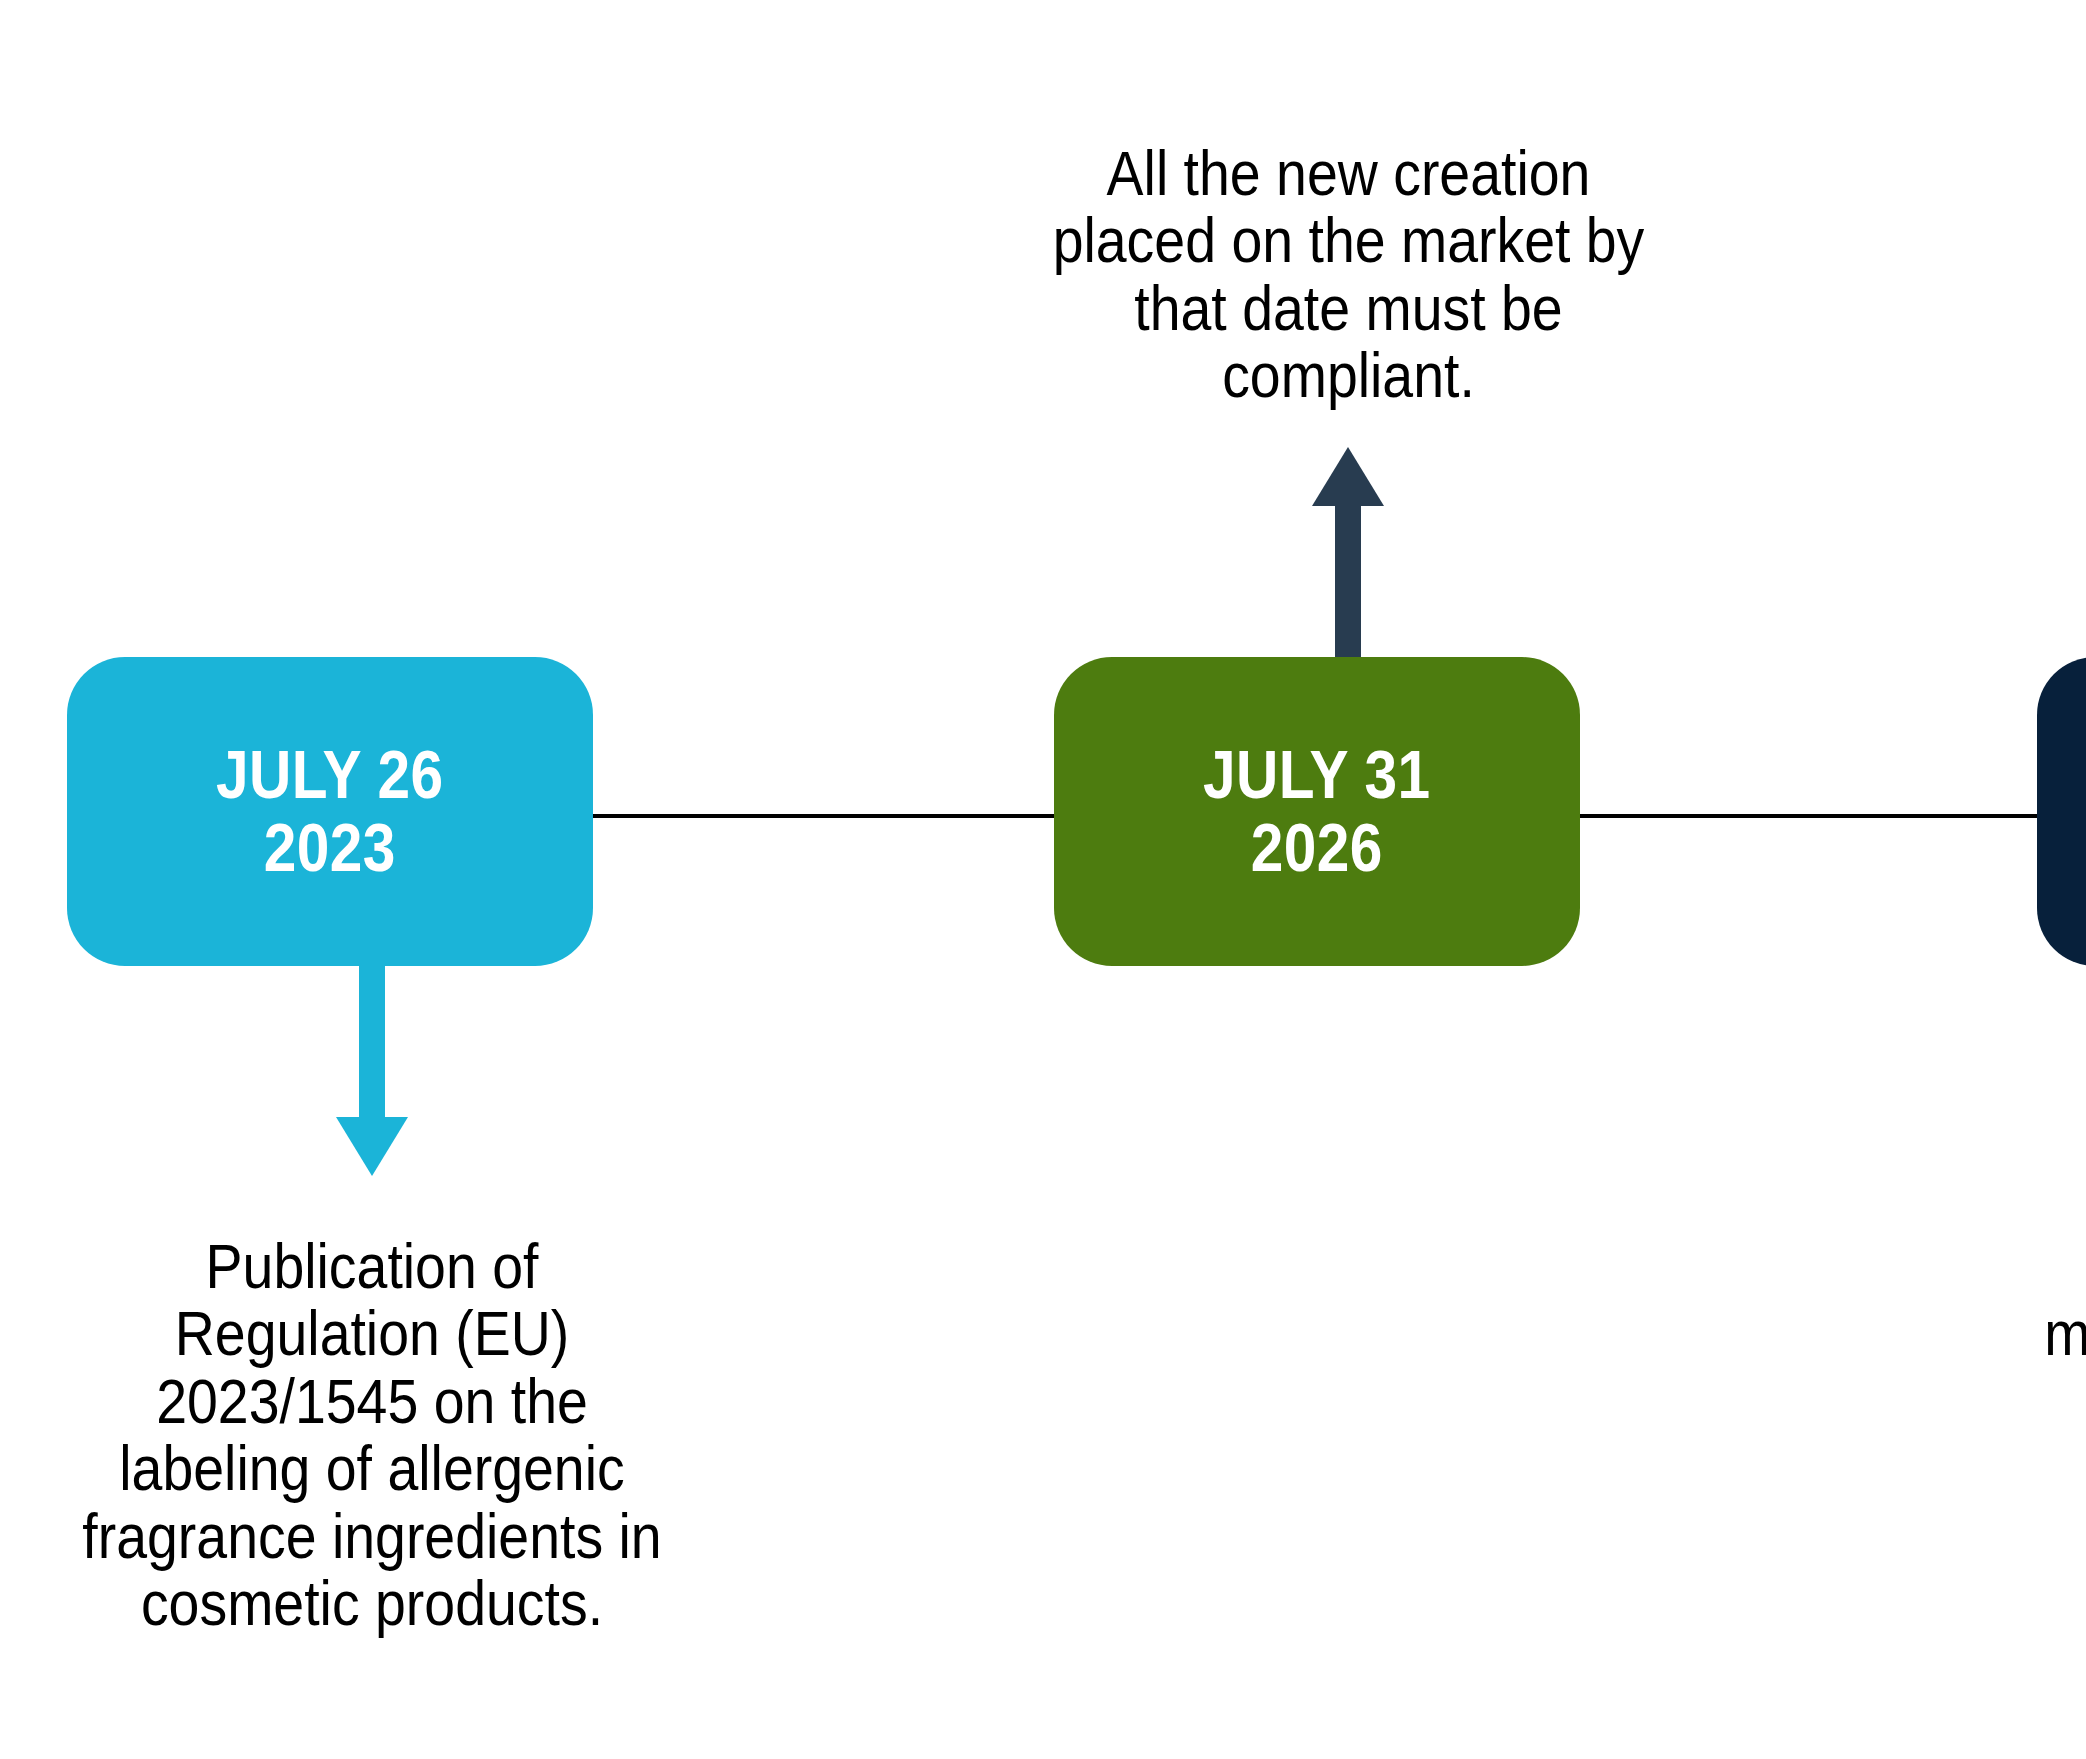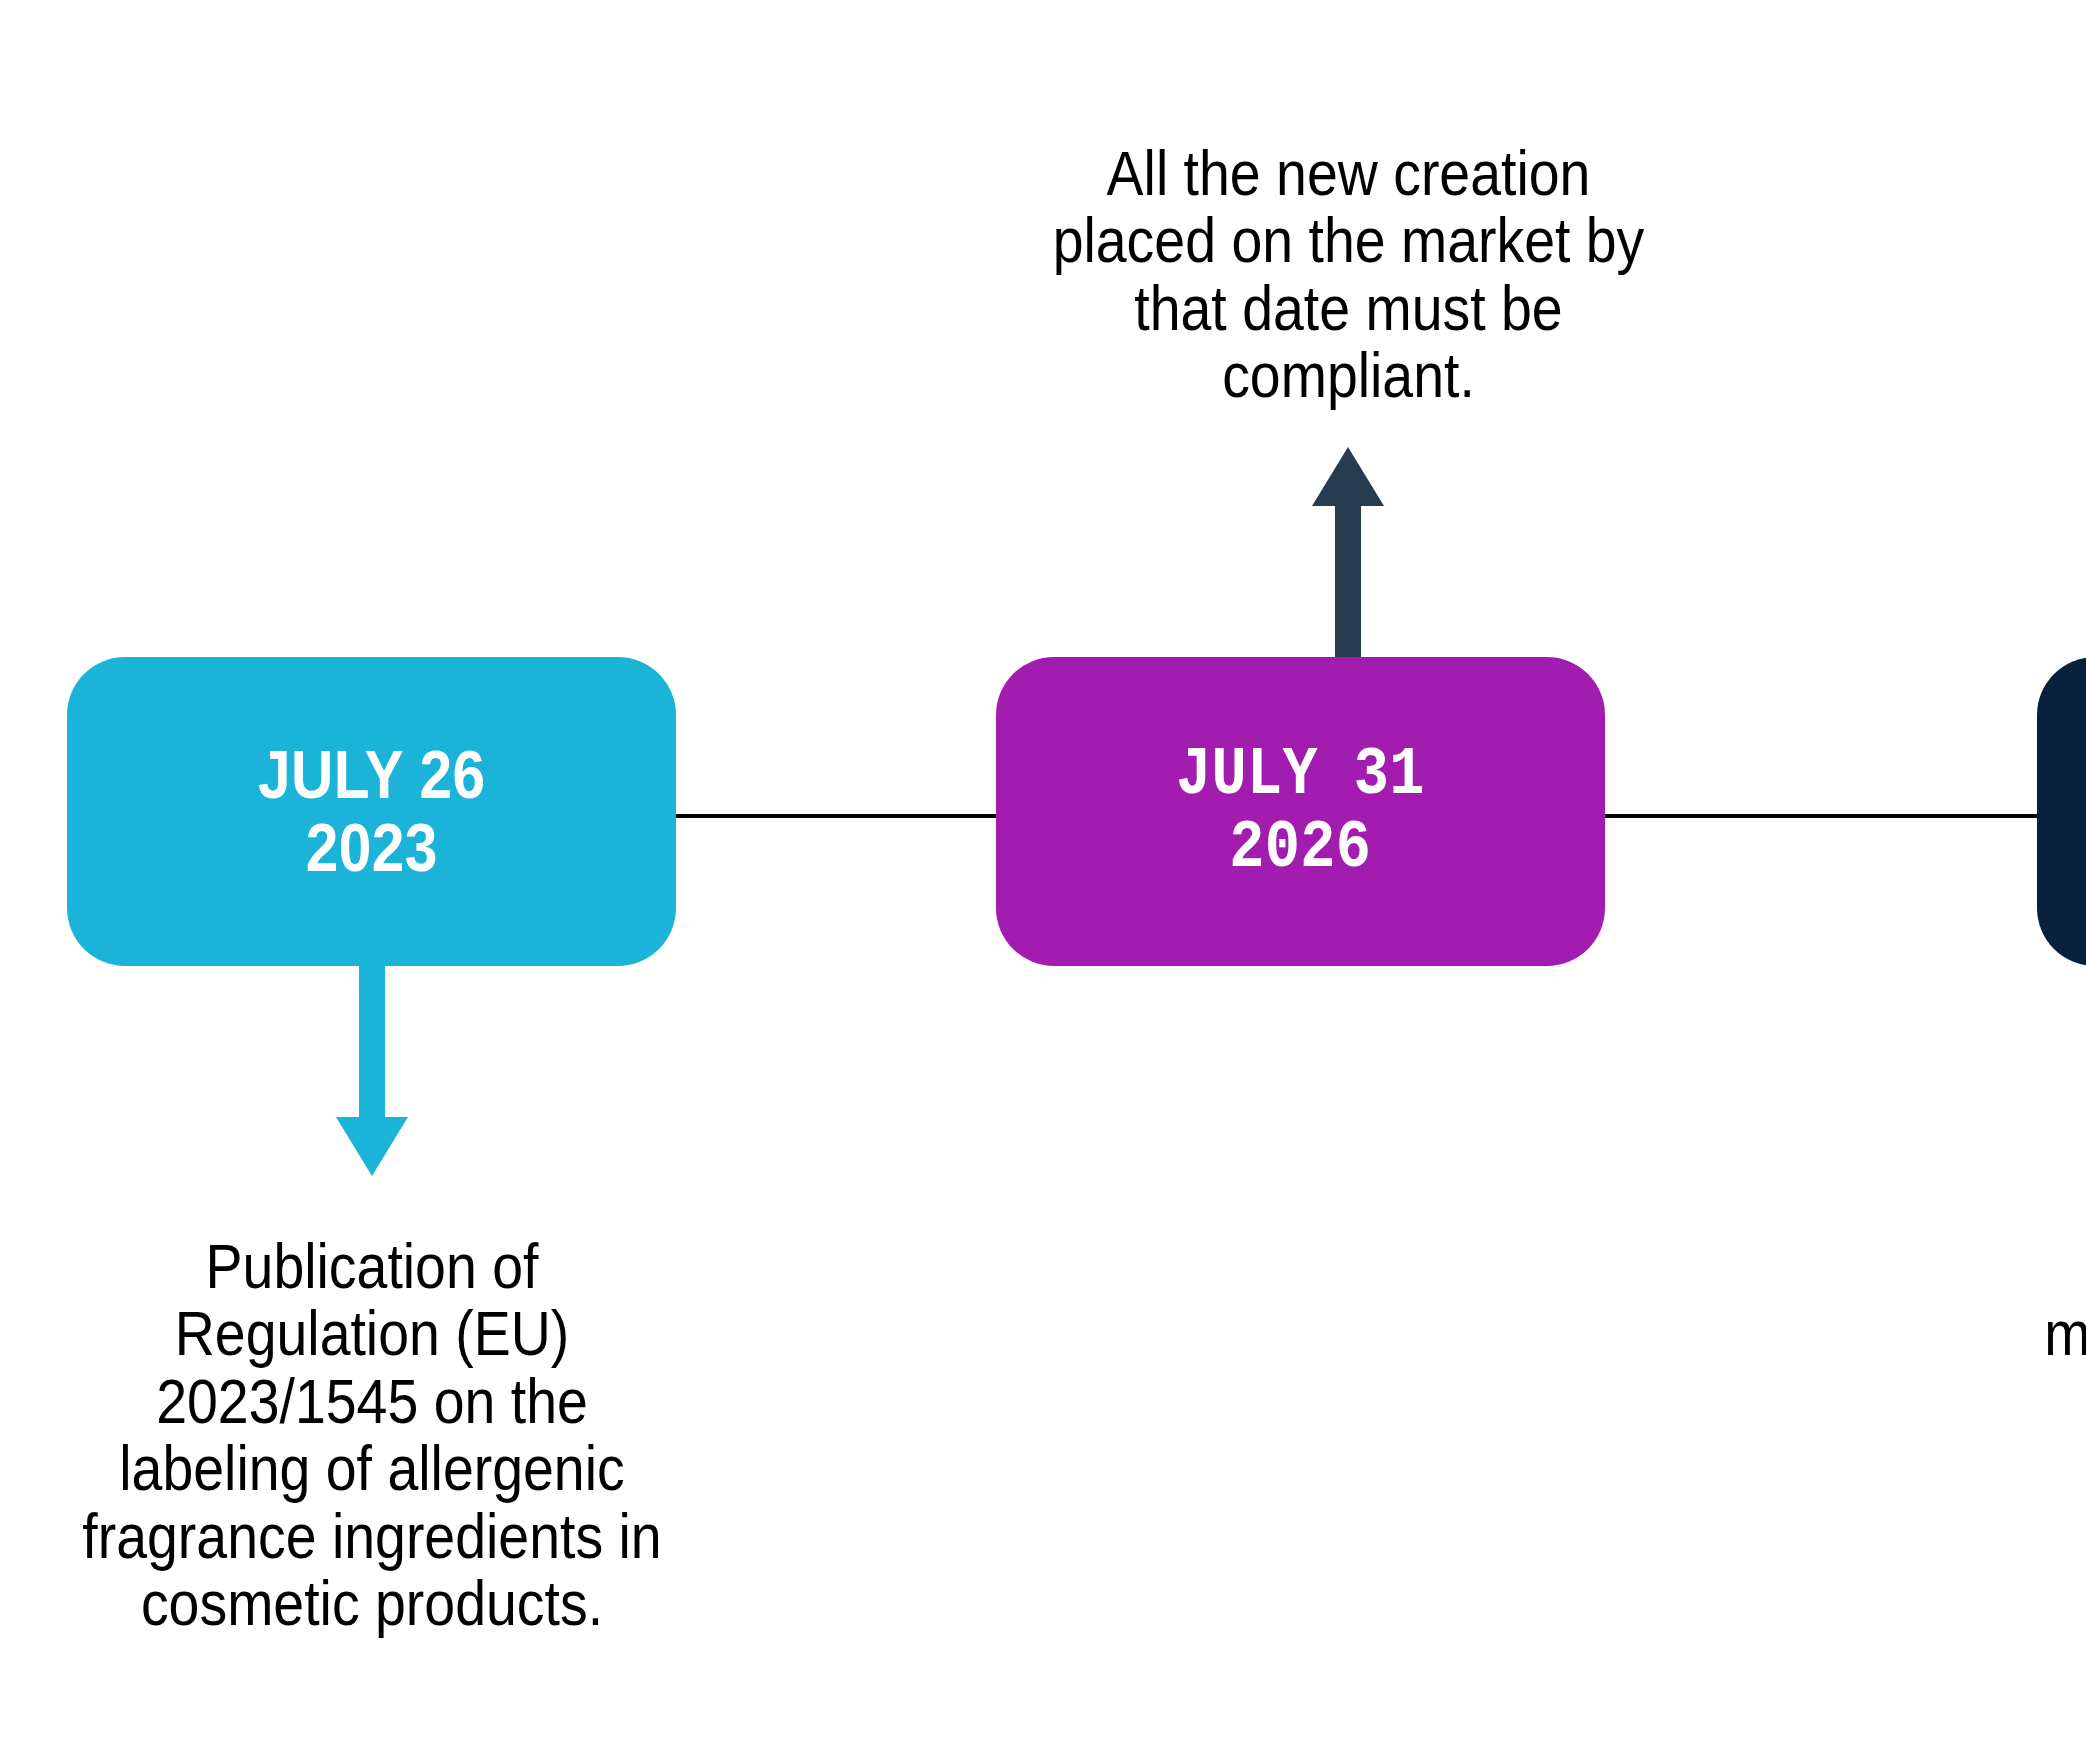--- a/index.html
+++ b/index.html
@@ -22,30 +22,30 @@
     top: 814px;
     width: 1970px;
     height: 4.2px;
     background: #000000;
     z-index: 0;
   }
   
   .event-box {
     position: absolute;
     top: 657px;
-    width: 609px;
+    width: 526px;
     height: 309px;
     border-radius: 58px;
     z-index: 2;
     display: flex;
     align-items: center;
     justify-content: center;
   }
   .box-2023 { left: 67px;  background: #1BB4D8; }
-  .box-2026 { left: 996px; background: #a21caf; font-family: Liberation Mono, monospace; }
+  .box-2026 { left: 1054px; background: #4d7c0f; }
   .box-2028 { left: 2037px; background: #07203B; }
   .event-date {
     color: #ffffff;
     font-weight: bold;
     font-size: 69px;
     line-height: 1.05;
     text-align: center;
     white-space: pre-line;
     letter-spacing: 0.4px;
     transform: scaleX(0.85);

